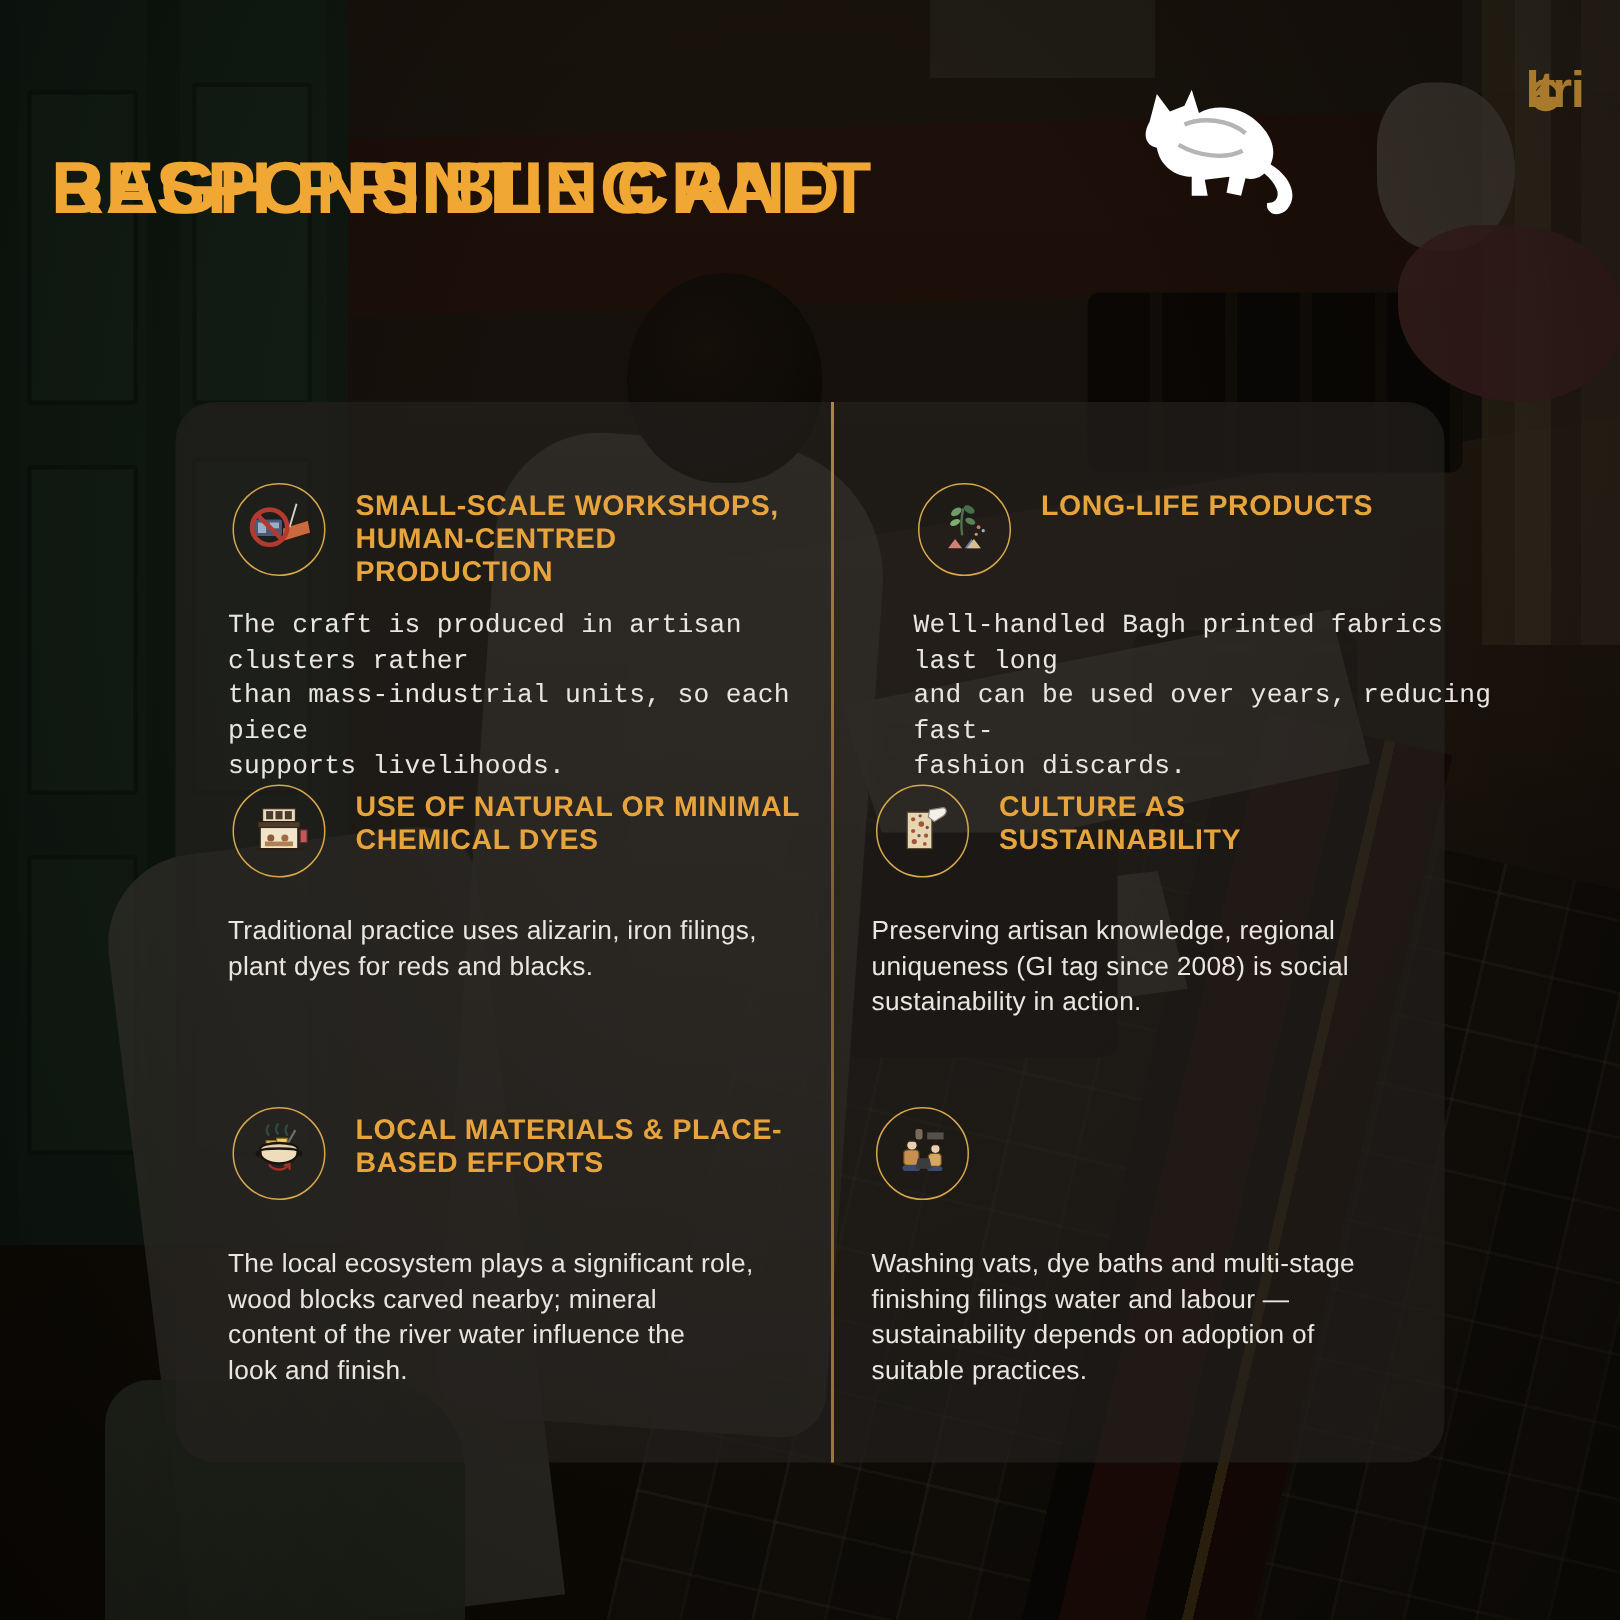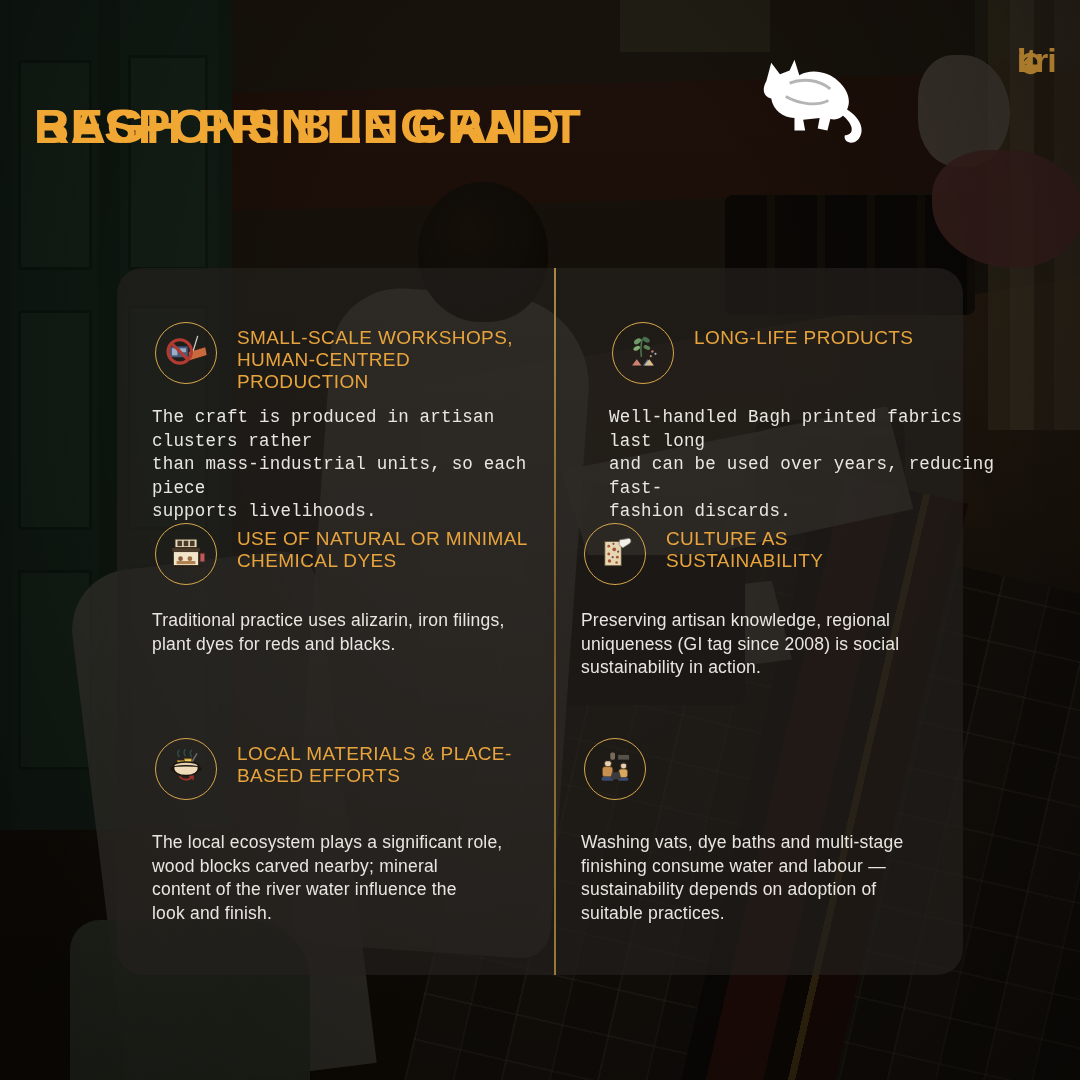--- a/index.html
+++ b/index.html
@@ -63,21 +63,21 @@
   .logo svg{position:static;margin:6px 1px 0 1px;}
   .title{left:34px;width:1040px;top:94px;text-align:center;color:#f0a733;
     font-size:49px;font-weight:800;line-height:64px;letter-spacing:1px;}
   .cat{left:750px;top:54px;width:118px;height:92px;}
 
   
   .panel{left:117px;top:268px;width:846px;height:707px;border-radius:26px;
     background:rgba(36,34,30,.66);}
   .divider{left:554px;top:268px;width:2px;height:707px;
     background:linear-gradient(180deg,#c59a47,#8a682c,#b08a3c);opacity:.85;}
-  .feature h2{margin:0;white-space:pre-line;color:#e8a43c;font-size:19px;font-weight:400;
+  .feature h2{margin:0;white-space:pre-line;color:#e8a43c;font-size:19px;font-weight:700;
     line-height:22px;letter-spacing:.4px;}
   .feature p{margin:0;white-space:pre-line;color:#e9e6e1;font-size:17.5px;font-weight:400;
     line-height:23.5px;letter-spacing:.2px;}
   .icon-circle{left:0;top:0;width:62px;height:62px;border:1.6px solid #d8a74b;border-radius:50%;
     display:flex;align-items:center;justify-content:center;}
   .icon-circle svg{position:static;}
   .feature{width:410px;height:200px;}
   .f1{left:155px;top:322px;} .f2{left:584px;top:322px;margin-left:28px;}
   .f3{left:155px;top:523px;} .f4{left:584px;top:523px;}
   .f5{left:155px;top:738px;} .f6{left:584px;top:738px;}
@@ -266,18 +266,18 @@
         <rect x="16" y="29" width="13" height="13" rx="3" fill="#c89050" stroke="#6a4a20"></rect>
         <rect x="15" y="42" width="15" height="5" rx="2" fill="#3a4a72"></rect>
         <circle cx="43" cy="28" r="4" fill="#e8d0b0" stroke="#2a2018"></circle>
         <path d="M40,25 q3,-3 6,0" fill="#2a2018"></path>
         <rect x="37" y="32" width="11" height="11" rx="3" fill="#d8a860" stroke="#6a4a20"></rect>
         <rect x="36" y="43" width="13" height="4" rx="2" fill="#3a4a72"></rect>
         <polygon points="28,36 38,36 40,45 26,45" fill="#3c3c3c"></polygon>
       </svg>
     </div>
     <p>Washing vats, dye baths and multi-stage
-finishing consume water and labour —
+finishing filings water and labour —
 sustainability depends on adoption of
 suitable practices.</p>
   </section>
 
 </div>
 
 </body></html>

